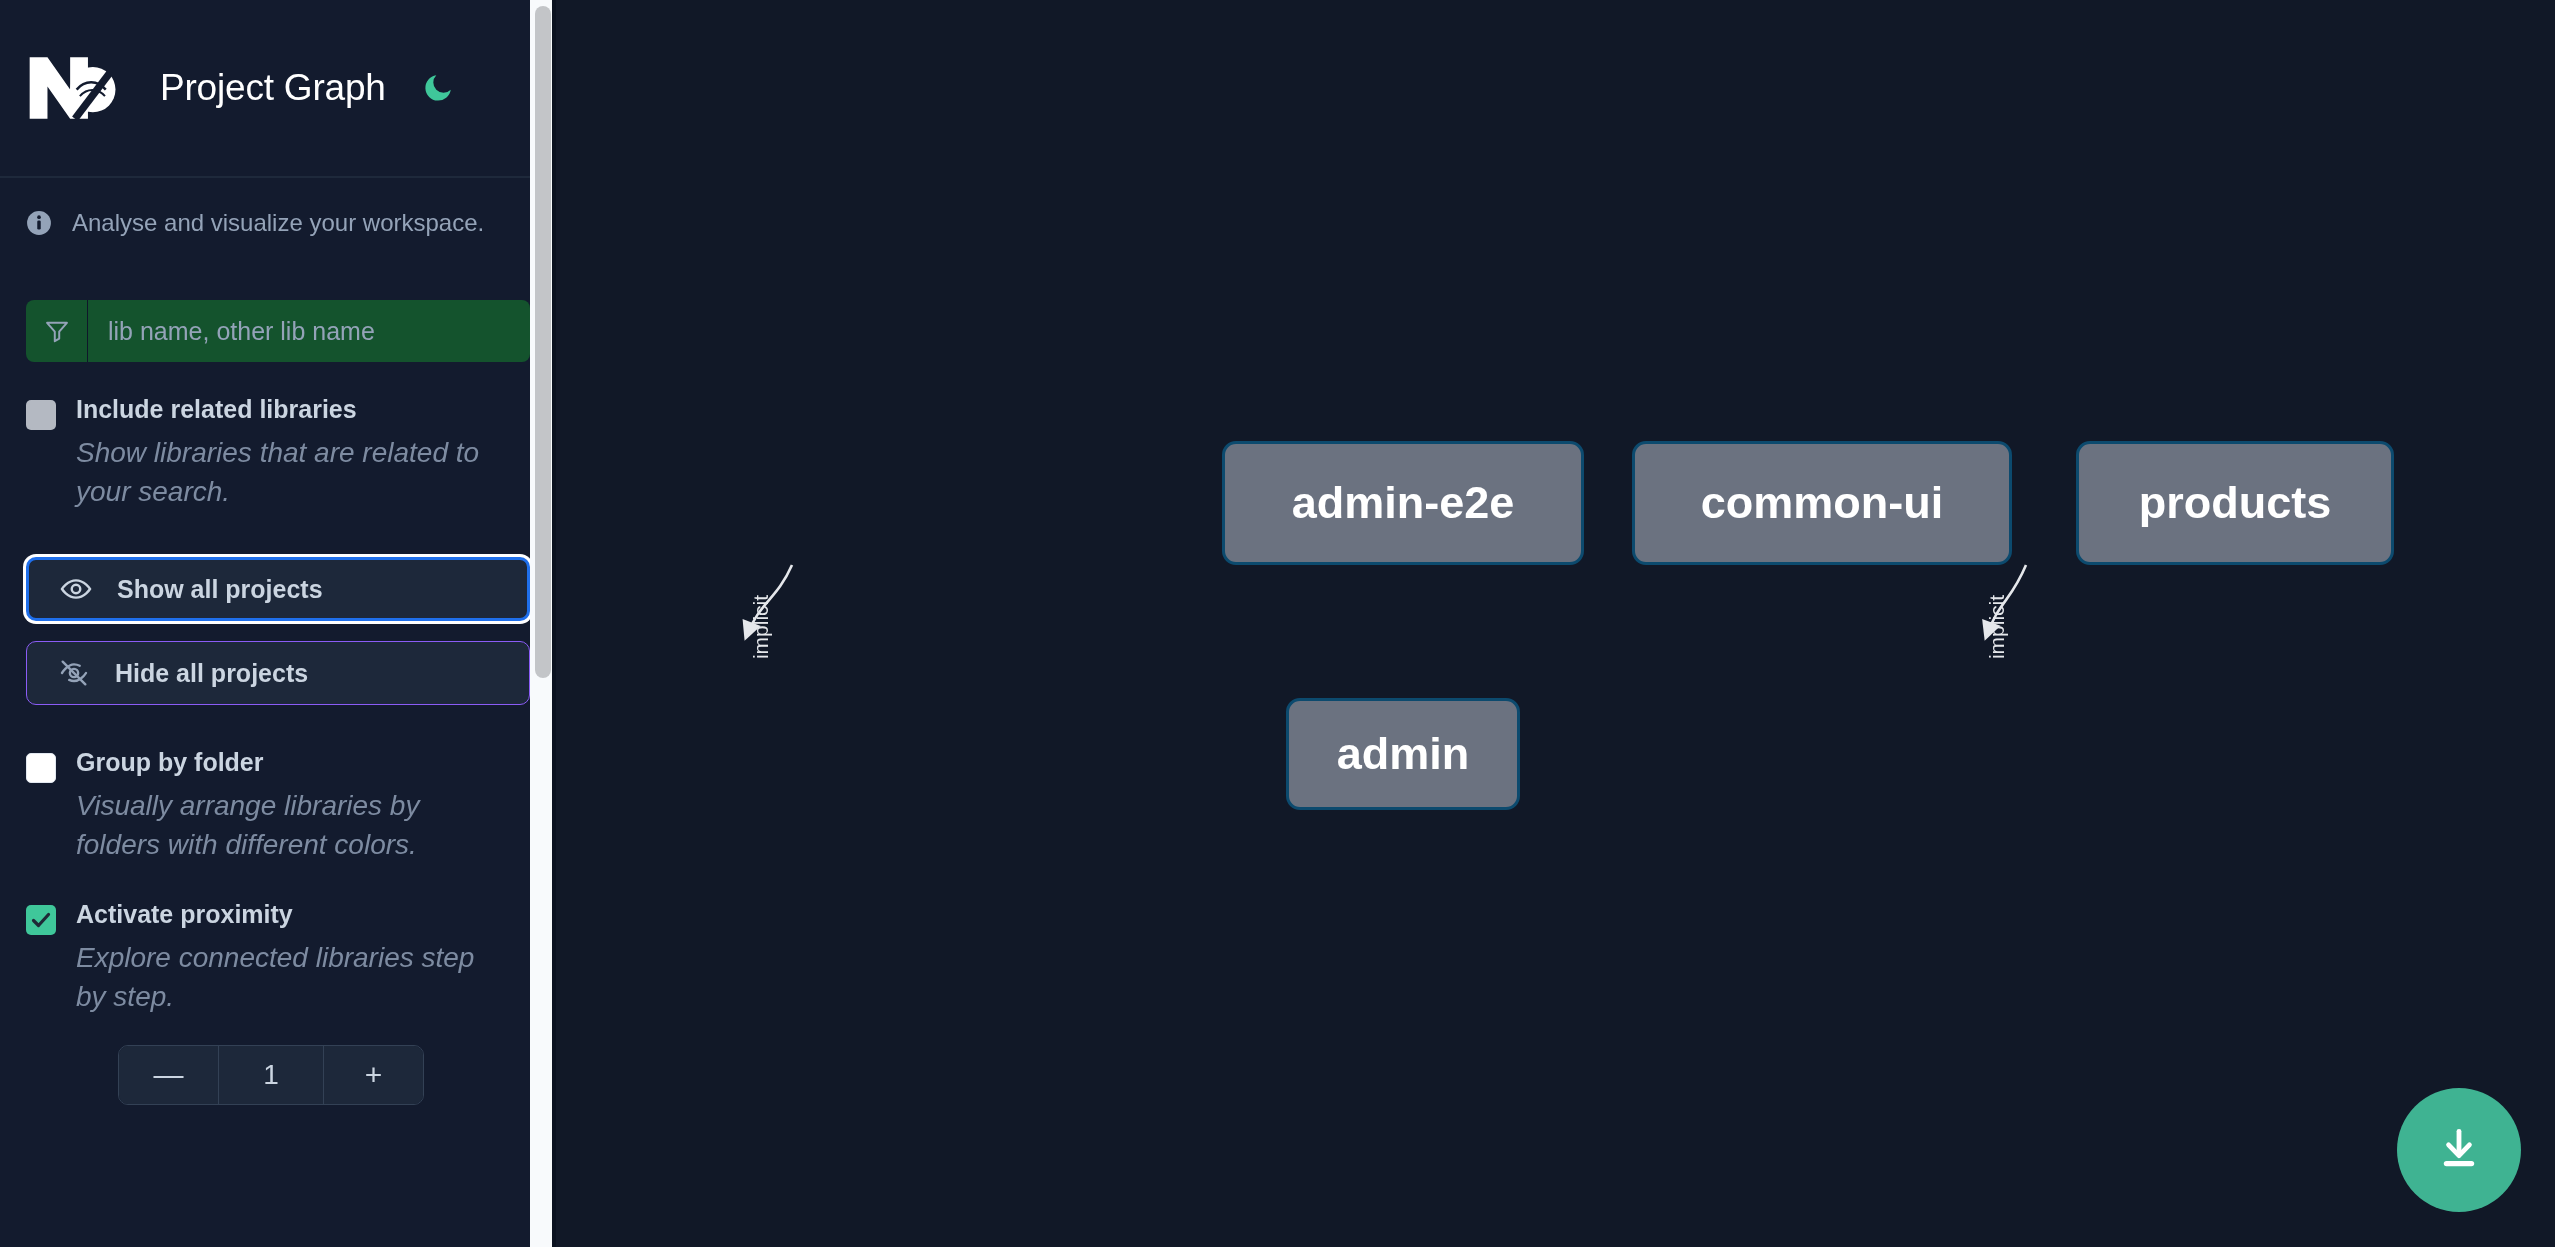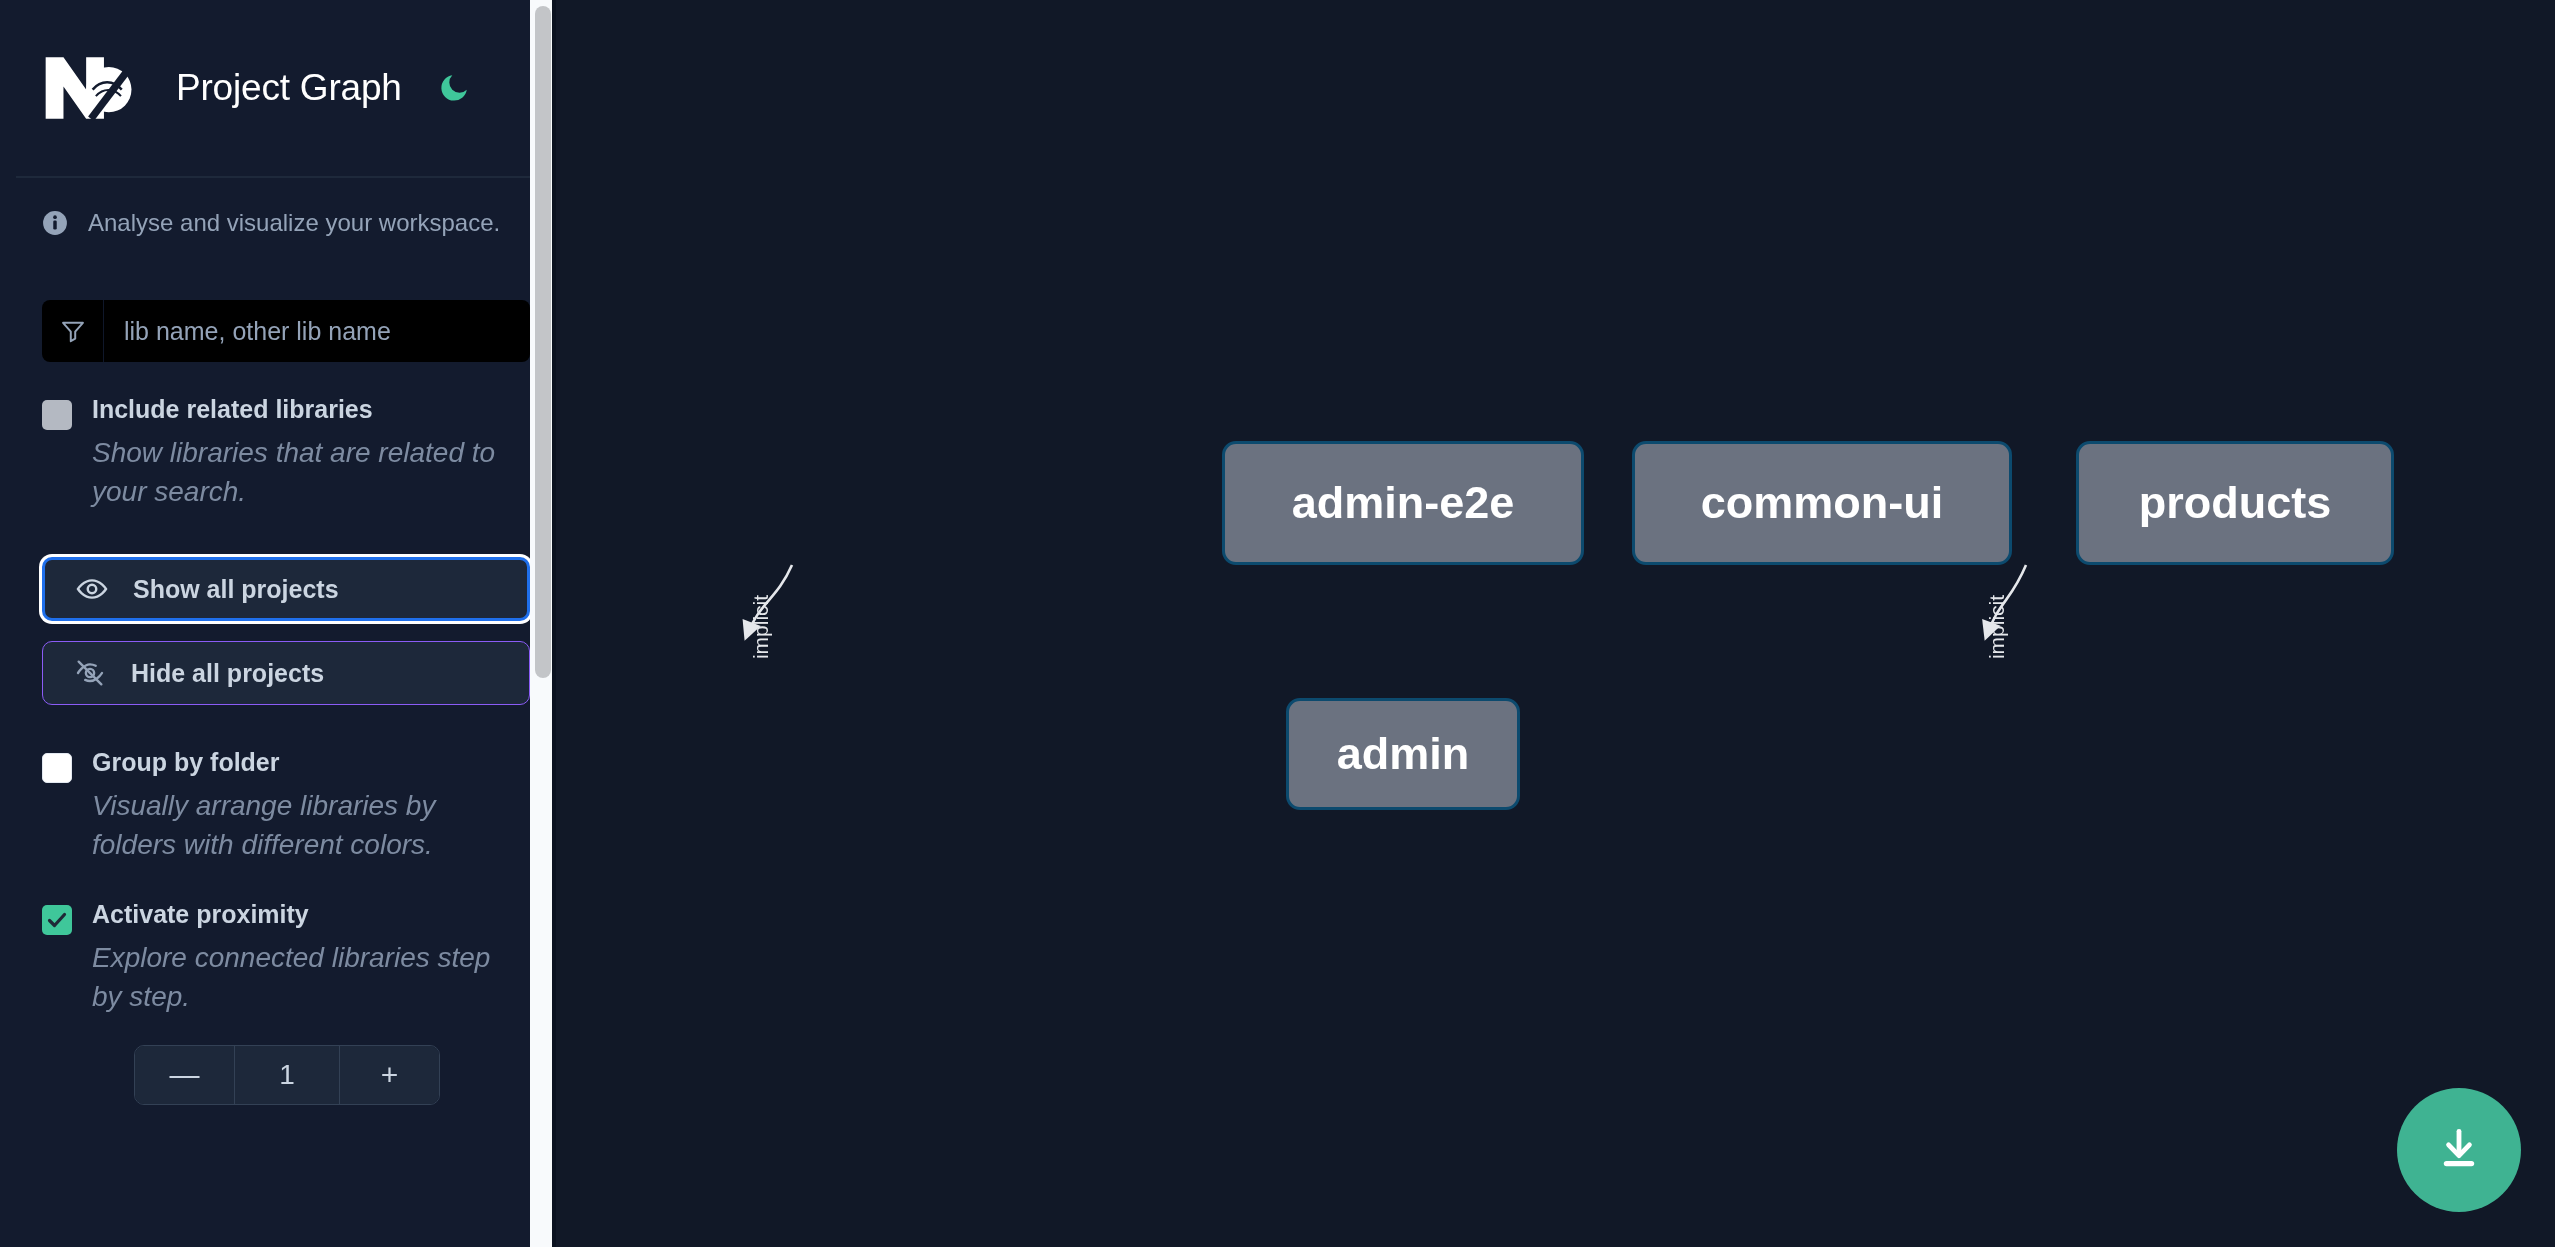--- a/index.html
+++ b/index.html
@@ -12,21 +12,21 @@
   .app { display: flex; width: 2555px; height: 1247px; position: relative; }
 
   
   .sidebar {
     width: 556px; height: 1247px;
     background: #131b2e;
     position: relative;
     flex: 0 0 556px;
     overflow: hidden;
   }
-  .sidebar-inner { width: 556px; padding-left: 16px; }
+  .sidebar-inner { width: 556px; }
 
   .brand-row {
     height: 178px;
     display: flex; align-items: center;
     padding-left: 26px;
     border-bottom: 2px solid #1e293b;
   }
   .nx-logo { width: 98px; height: 68px; flex: 0 0 auto; }
   .brand-title {
     color: #ffffff;
@@ -48,21 +48,21 @@
   }
   .info-icon { flex: 0 0 auto; width: 26px; height: 26px; }
   .blurb-text {
     color: #94a3b8; font-size: 24px; margin-left: 20px; white-space: nowrap;
   }
 
   .filter-wrap { padding: 0 26px; margin-top: 32px; }
   .filter-box {
     display: flex; align-items: center;
     height: 62px;
-    background: #000000;
+    background: #14532d;
     border-radius: 8px;
     overflow: hidden;
   }
   .filter-icon-cell {
     width: 62px; height: 62px;
     display: flex; align-items: center; justify-content: center;
     border-right: 1px solid #0f172a;
     flex: 0 0 62px;
   }
   .filter-input {

